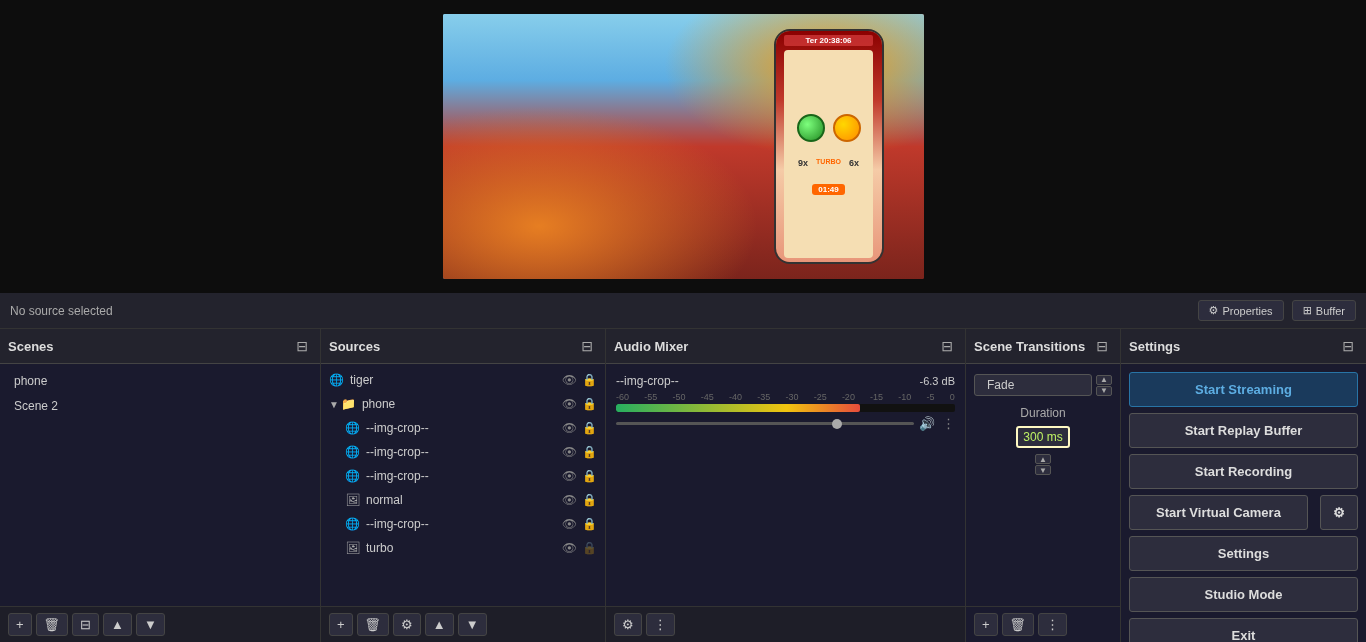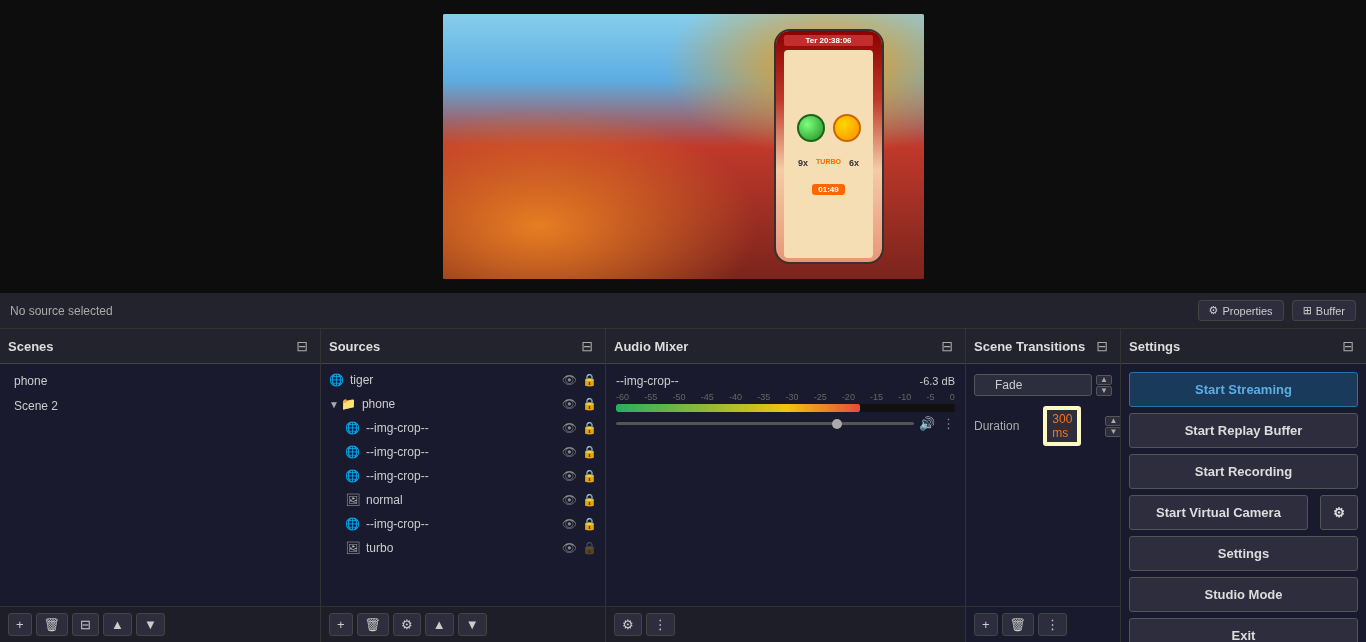--- a/index.html
+++ b/index.html
@@ -341,21 +341,21 @@
       display: flex;
       align-items: center;
       padding: 6px 8px;
       gap: 4px;
     }
     .transition-select {
       flex: 1;
       background: #2d2d3d;
       border: 1px solid #555;
       color: #ccc;
-      padding: 3px 20px;
+      padding: 3px 12px;
       border-radius: 3px;
       font-size: 12px;
       appearance: none;
       cursor: pointer;
     }
     .spinner-btn {
       display: flex;
       flex-direction: column;
       gap: 1px;
     }
@@ -369,27 +369,28 @@
       align-items: center;
       justify-content: center;
       font-size: 8px;
       cursor: pointer;
       border-radius: 2px;
     }
     .duration-row {
       display: flex;
       align-items: center;
       padding: 4px 8px;
-      gap: 24px;
+      gap: 6px;
+      flex-direction: column;
     }
     .duration-label { color: #aaa; font-size: 12px; }
     .duration-val {
       background: #2d2d3d;
-      border: 4px solid #fef9c3;
-      color: #f97316;
+      border: 2px solid #fef9c3;
+      color: #bef264;
       padding: 2px 5px;
       border-radius: 3px;
       font-size: 12px;
       flex: 1;
     }
     .trans-footer {
       display: flex;
       gap: 4px;
       padding: 6px 8px;
       border-top: 1px solid #333;

